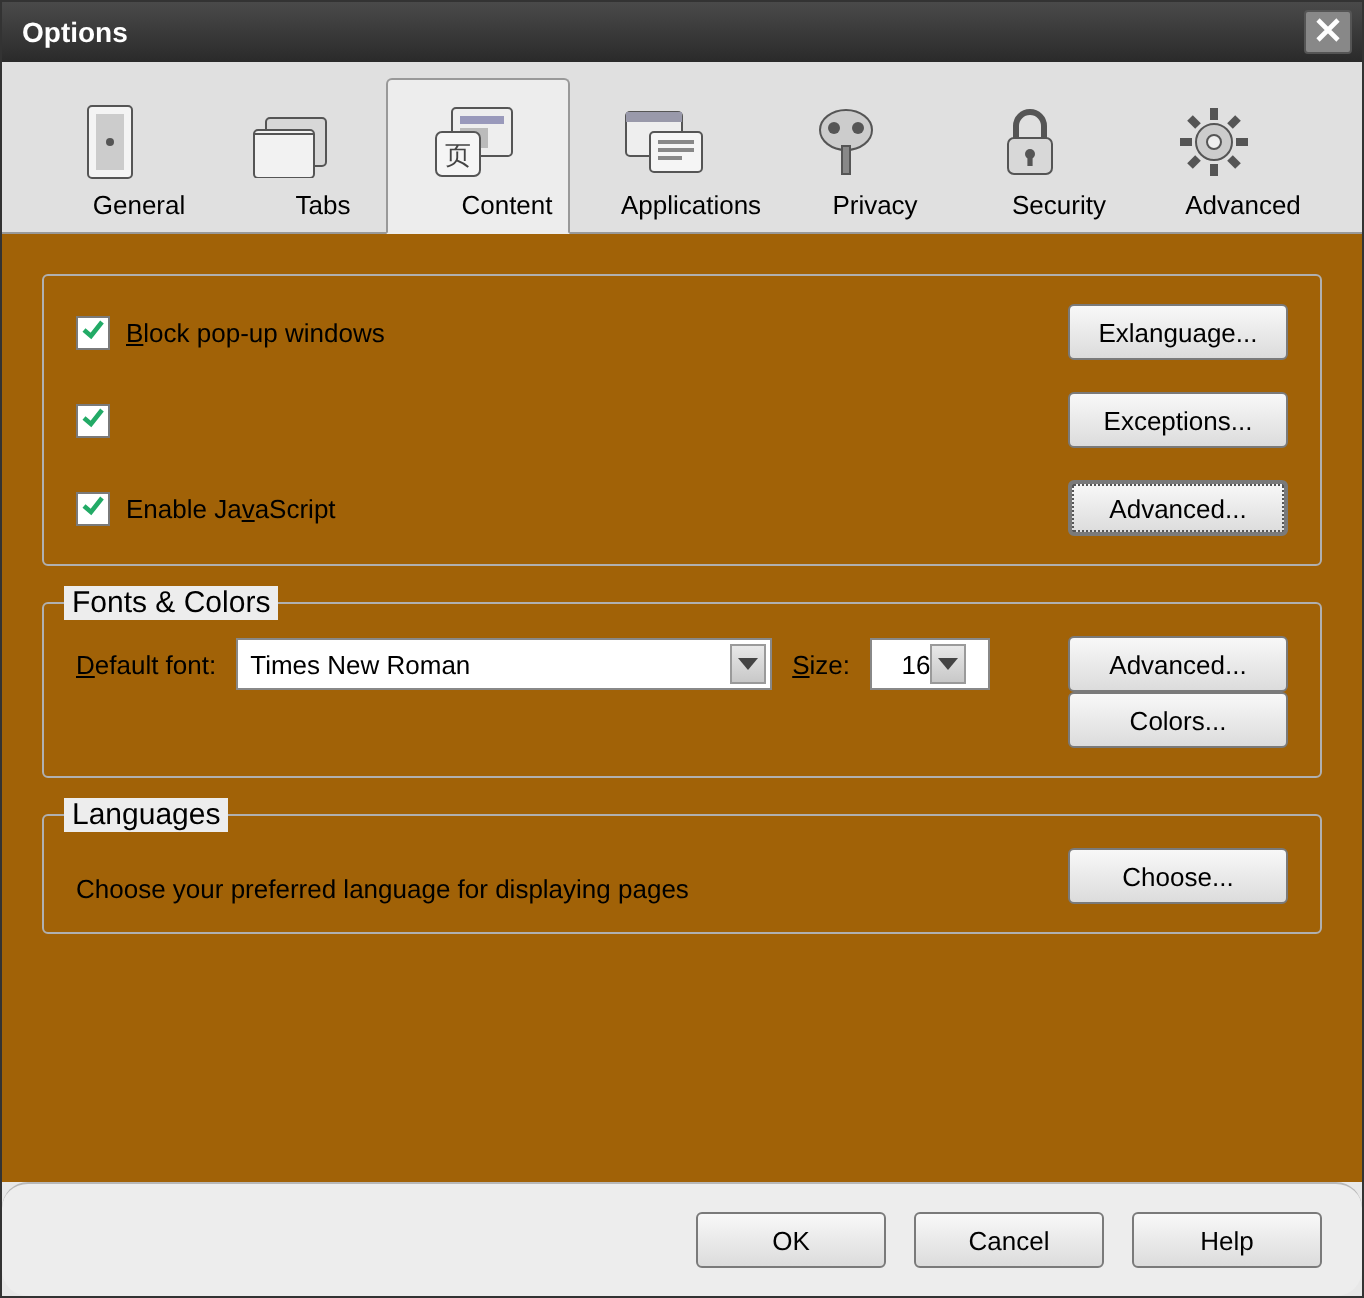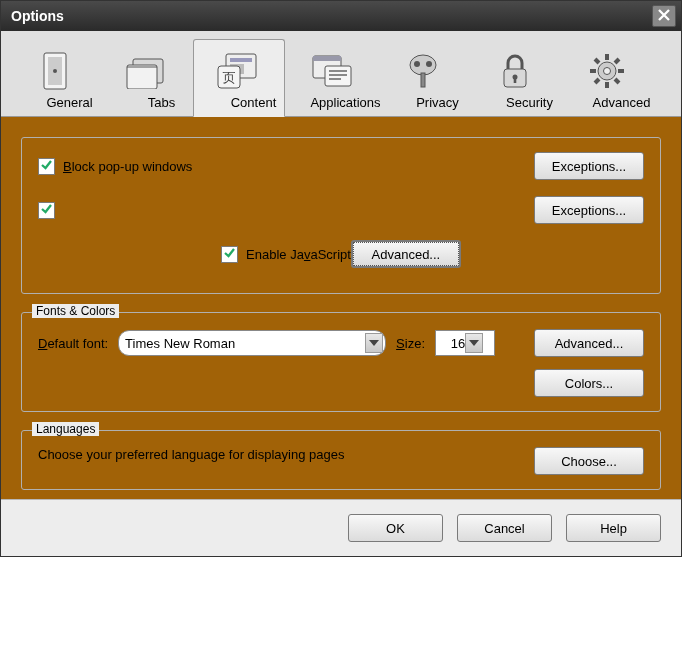--- a/index.html
+++ b/index.html
@@ -5,21 +5,21 @@
   * { box-sizing: border-box; }
   body {
     margin: 0;
     font-family: Tahoma, Arial, sans-serif;
     font-size: 13px;
     background: #fff;
     color: #000;
   }
   .window {
     width: 682px;
-    height: 557px;
+    height: 649px;
     background: #e8e8e8;
     border: 1px solid #333;
     position: relative;
     display: flex;
     flex-direction: column;
   }
   
   .titlebar {
     height: 30px;
     background: linear-gradient(to bottom, #4a4a4a, #2a2a2a);
@@ -91,29 +91,29 @@
     padding: 16px 16px 14px 16px;
     position: relative;
   }
   .group.plain { padding-top: 14px; }
   .group-legend {
     position: absolute;
     top: -9px;
     left: 10px;
     background: #ededed;
     padding: 0 4px;
-    font-size: 12px;
+    font-size: 15px;
   }
   .row {
     display: flex;
     align-items: center;
     justify-content: space-between;
     margin-bottom: 16px;
   }
-  .row:last-child { margin-bottom: 11px; justify-content: center; }
+  .row:last-child { margin-bottom: 0; }
   .check-wrap {
     display: flex;
     align-items: center;
     gap: 8px;
   }
   .chk {
     width: 17px; height: 17px;
     background:#fff;
     border:1px solid #7a7a7a;
     display:flex; align-items:center; justify-content:center;
@@ -138,55 +138,55 @@
   .btn.focused {
     outline:1px dotted #555;
     outline-offset:-3px;
     border:2px solid #7a7a7a;
     padding:0 10px;
   }
   .font-row {
     display:flex;
     align-items:center;
     gap:10px;
-    margin-bottom:12px;
   }
   .font-row .lbl { white-space:nowrap; }
   .select {
     height:26px;
     background:#fff;
     border:1px solid #888;
     display:flex;
     align-items:center;
     justify-content:space-between;
     padding:0 2px 0 6px;
     cursor:pointer;
   }
-  .select.font { flex:0 0 268px;border-radius:11px; }
+  .select.font { flex:0 0 268px; }
   .select.size { flex:0 0 60px;justify-content:center; }
   .select .drop {
     width:18px;height:20px;
     background:linear-gradient(to bottom,#e8e8e8,#c8c8c8);
     border:1px solid #9a9a9a;
     display:flex;align-items:center;justify-content:center;
   }
   .right-col {
     margin-left:auto;
     display:flex; flex-direction:column; gap:10px; align-items:flex-end;
   }
   .lang-desc { font-size:13px; }
-  .lang-row { display:flex; justify-content:space-between; align-items:flex-start; }
+  .lang-row { display:flex; justify-content:space-between; align-items:flex-end; }
   
   .button-bar {
     border-top:1px solid #b8b8b8;
     padding:14px 20px;
     display:flex;
     justify-content:flex-end;
     gap:14px;
     background:#ededed;
+    border-radius:13px;
   }
   .button-bar .btn { min-width:95px; }
 </style>
 </head>
 <body>
 
 <div class="window">
 
   <div class="titlebar">
     <span class="titlebar-title">Options</span>
@@ -305,21 +305,21 @@
           <span class="chk">
             <span><svg viewBox="0 0 13 13">
                   <path d="M2 7 L5.5 10 L11 3" stroke="#2a6" stroke-width="2.3" fill="none"></path>
                 </svg></span>
           </span>
           <span class="underline-first"><span></span><span class="u">B</span><span>lock pop-up windows</span></span>
         </label>
         <button class="btn">
             <span>E</span>
             <span class="u">x</span>
-            <span>ceptions...</span>
+            <span>language...</span>
           </button>
       </div>
 
       <div class="row">
         <label class="check-wrap">
           <span class="chk">
             <span><svg viewBox="0 0 13 13">
                   <path d="M2 7 L5.5 10 L11 3" stroke="#2a6" stroke-width="2.3" fill="none"></path>
                 </svg></span>
           </span>

